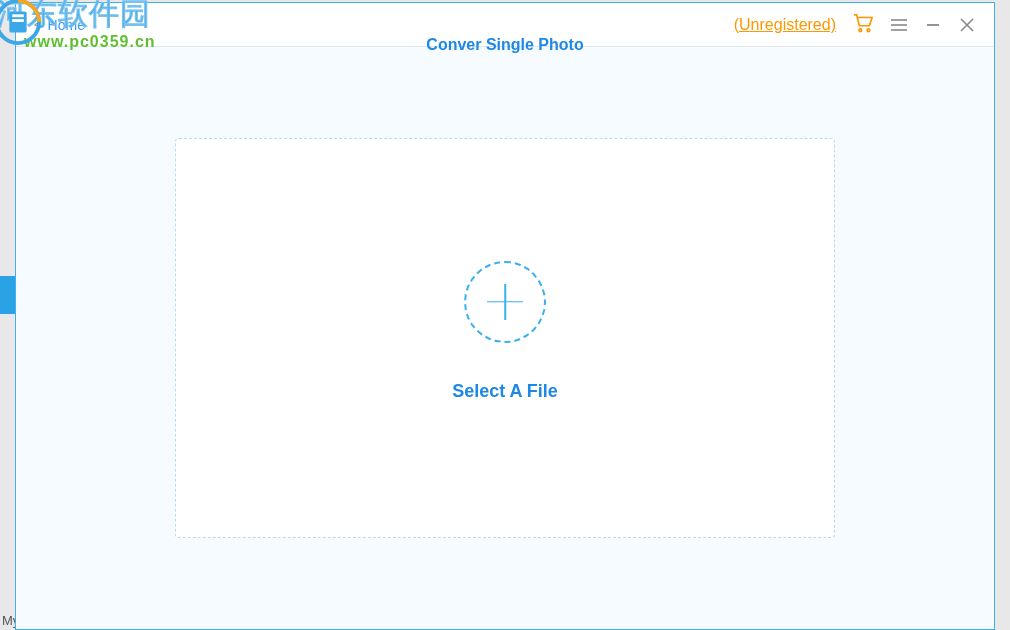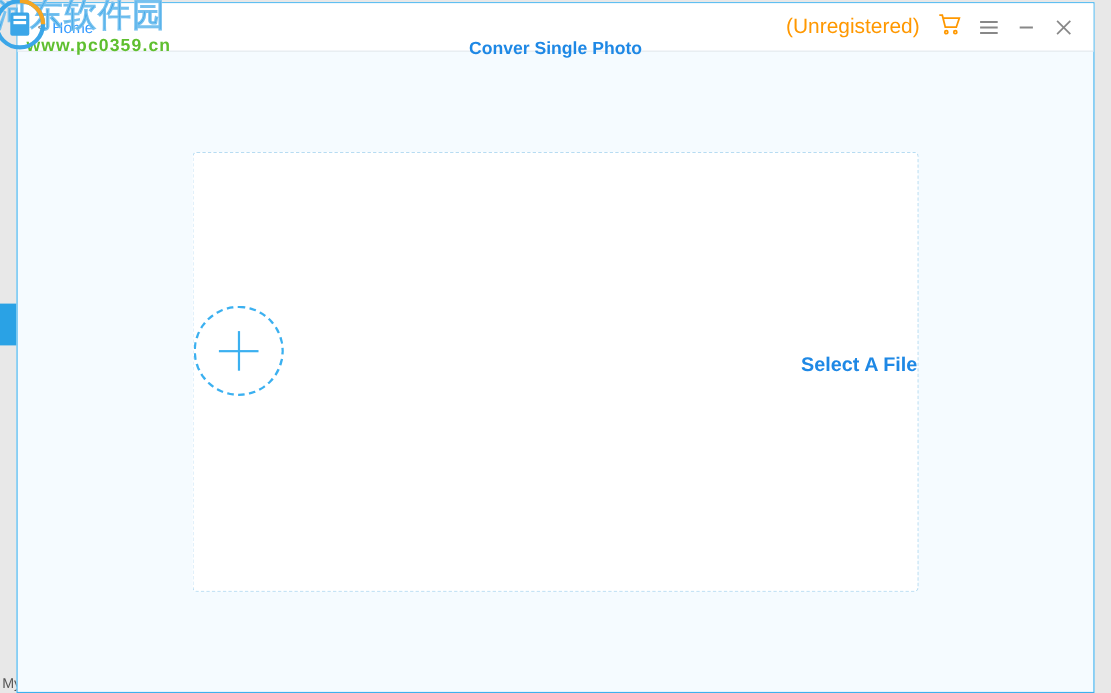--- a/index.html
+++ b/index.html
@@ -58,21 +58,22 @@
       margin-top: 40px;
     }
     .title-right {
       margin-left: auto;
       display: flex;
       align-items: center;
       gap: 16px;
     }
     .unregistered {
       color: #ff9800;
-      font-size: 19px;
+      font-size: 16px;
+      text-decoration: underline;
       cursor: pointer;
     }
     .cart-icon {
       color: #ff9800;
       cursor: pointer;
     }
     .menu-icon, .minimize-icon, .close-icon {
       color: #777;
       cursor: pointer;
       width: 18px;
@@ -88,22 +89,23 @@
       justify-content: center;
       padding: 50px;
     }
     .drop-zone {
       width: 660px;
       height: 400px;
       background: #ffffff;
       border: 1.5px dashed #b7dcf2;
       border-radius: 4px;
       display: flex;
-      align-items: center;
-      justify-content: space-between;
+      flex-direction: column;
+      align-items: center;
+      justify-content: center;
       cursor: pointer;
     }
     .plus-circle {
       width: 82px;
       height: 82px;
       border: 2px dashed #3bb0f0;
       border-radius: 50%;
       display: flex;
       align-items: center;
       justify-content: center;

